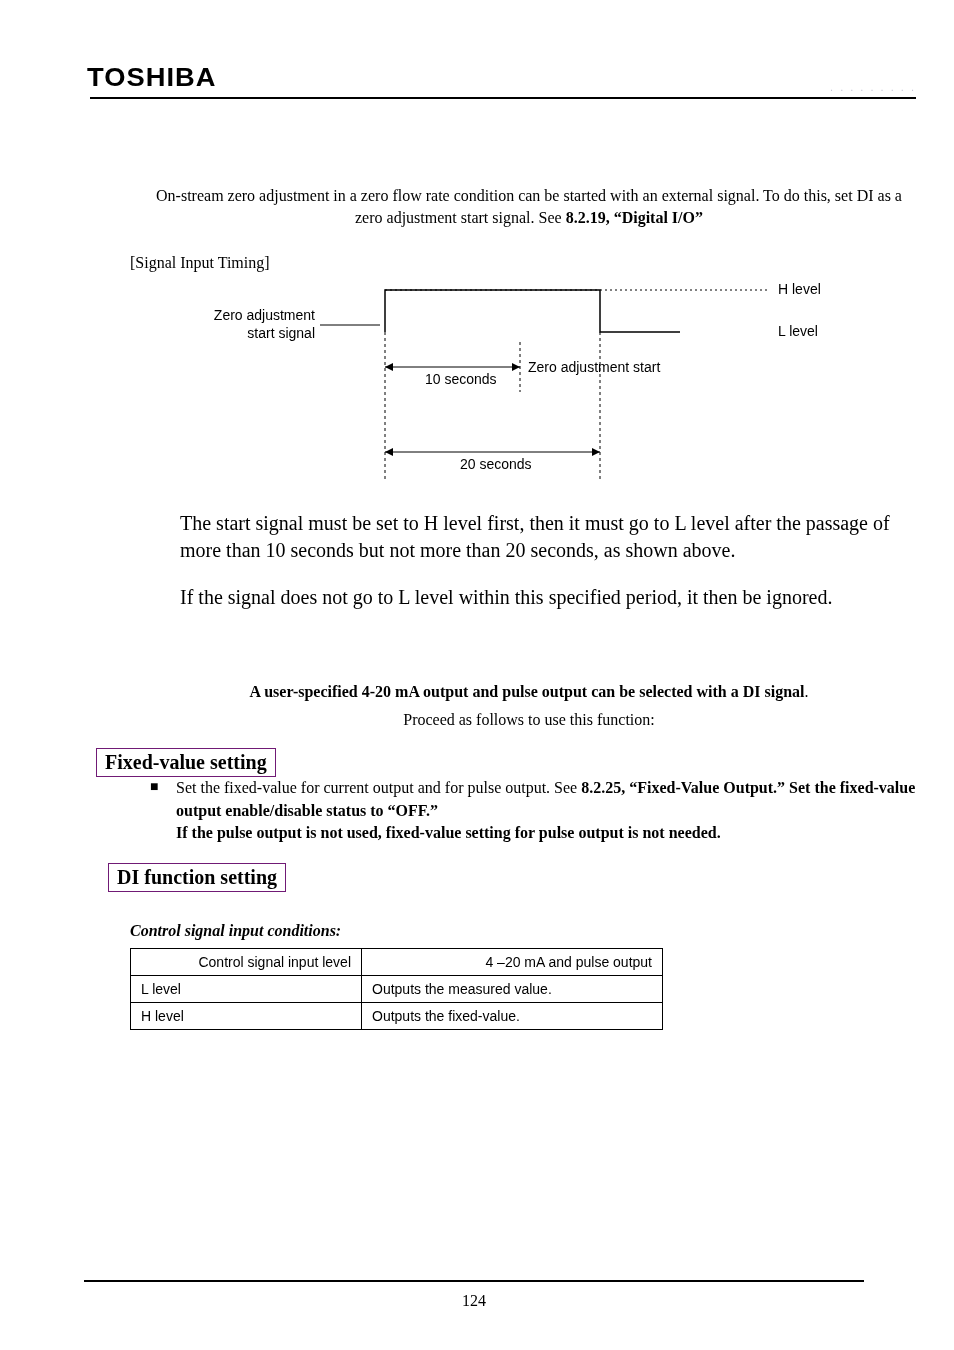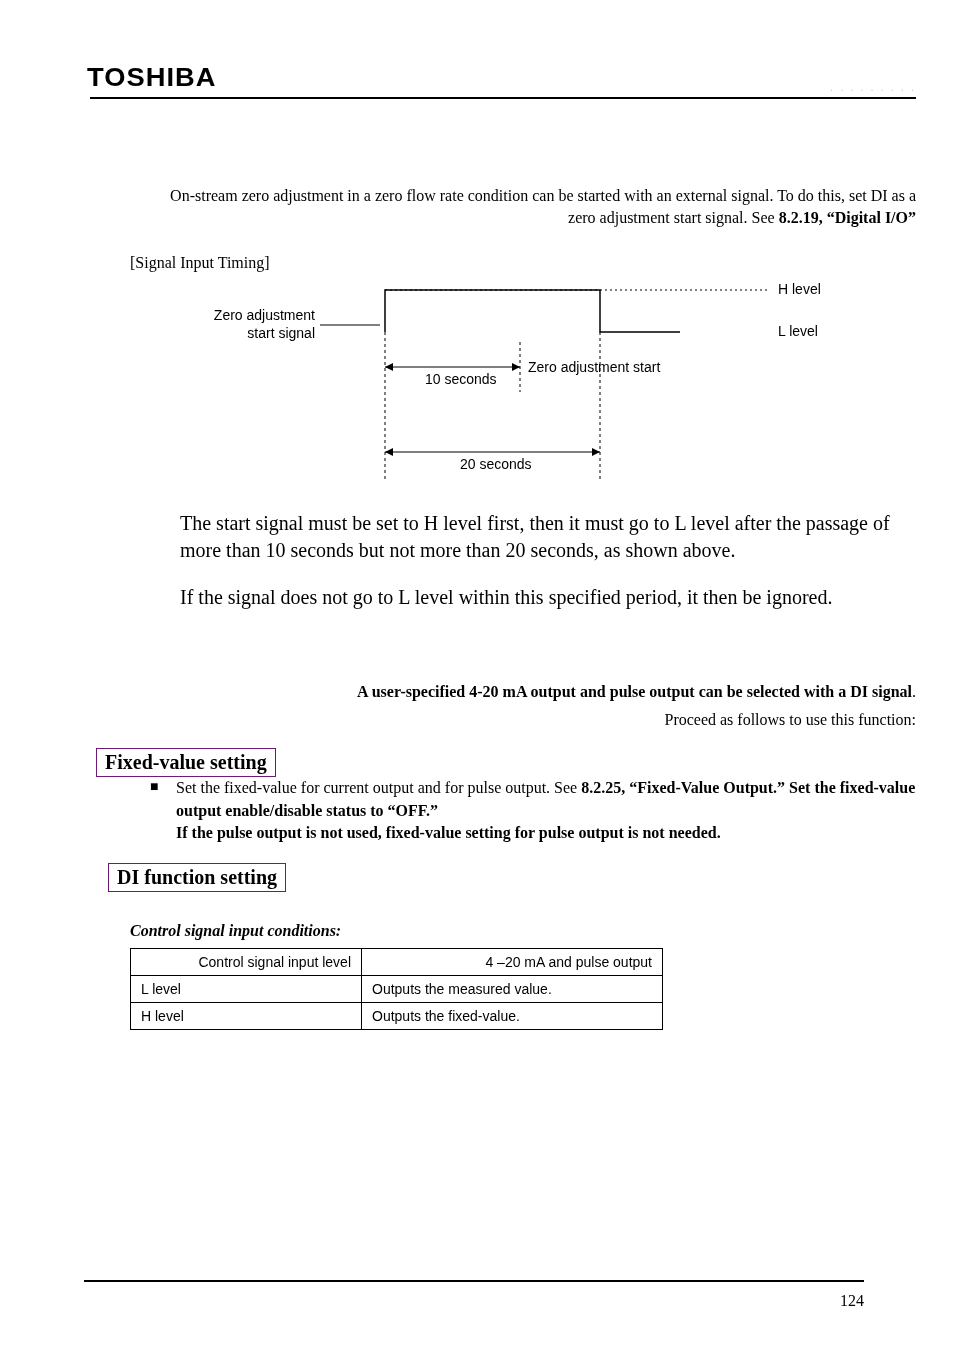--- a/index.html
+++ b/index.html
@@ -38,21 +38,21 @@
     letter-spacing: 2px;
   }
   .content {
     padding-top: 70px;
   }
   .para {
     font-size: 16px;
     line-height: 1.35;
     margin-left: 52px;
     margin-right: 0;
-    text-align: right;
+    text-align: center;
   }
   .timing-title {
     font-size: 16px;
     margin-top: 26px;
     margin-left: 40px;
   }
   .timing-diagram {
     position: relative;
     height: 230px;
     margin-left: 40px;
@@ -113,21 +113,21 @@
     text-align: left;
   }
   table.ctable th {
     text-align: right;
   }
   .footer {
     position: absolute;
     bottom: 40px;
     left: 84px;
     right: 90px;
-    text-align: right;
+    text-align: center;
     font-size: 16px;
   }
   .footer-line {
     border-top: 2px solid #000;
     margin-bottom: 10px;
   }
   .sans { font-family: Arial, Helvetica, sans-serif; font-size: 14px; }
   svg text.sans { font-family: Arial, Helvetica, sans-serif; font-size: 14px; }
 </style>
 </head>

